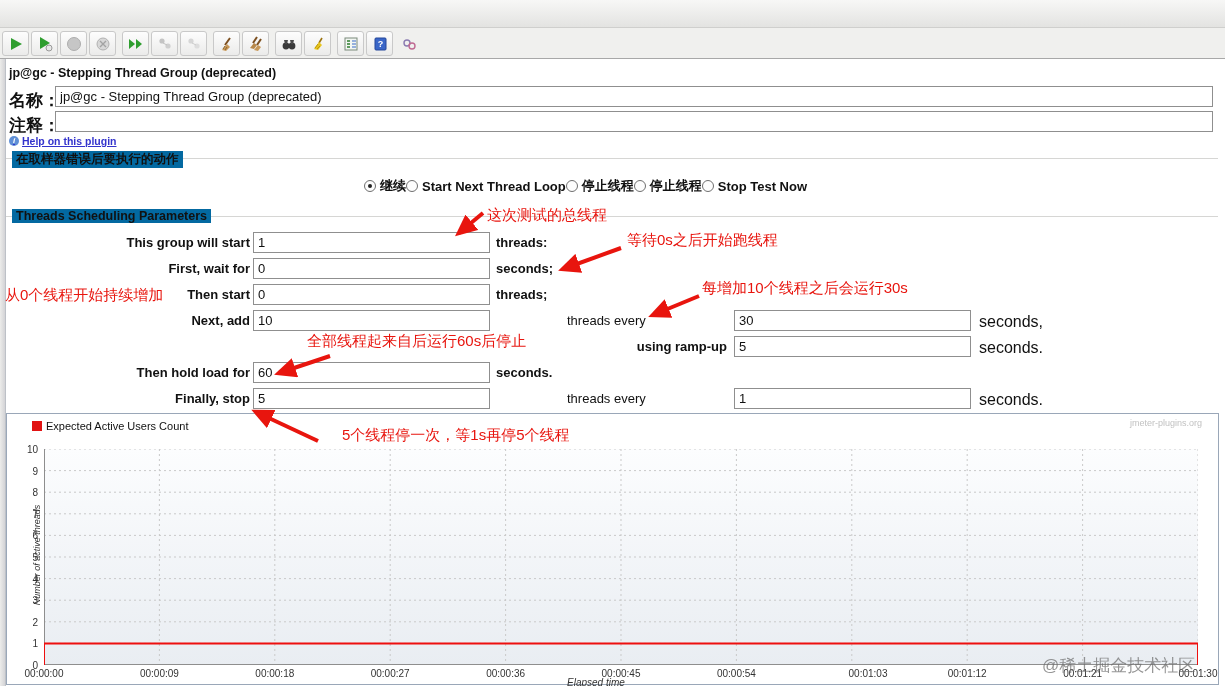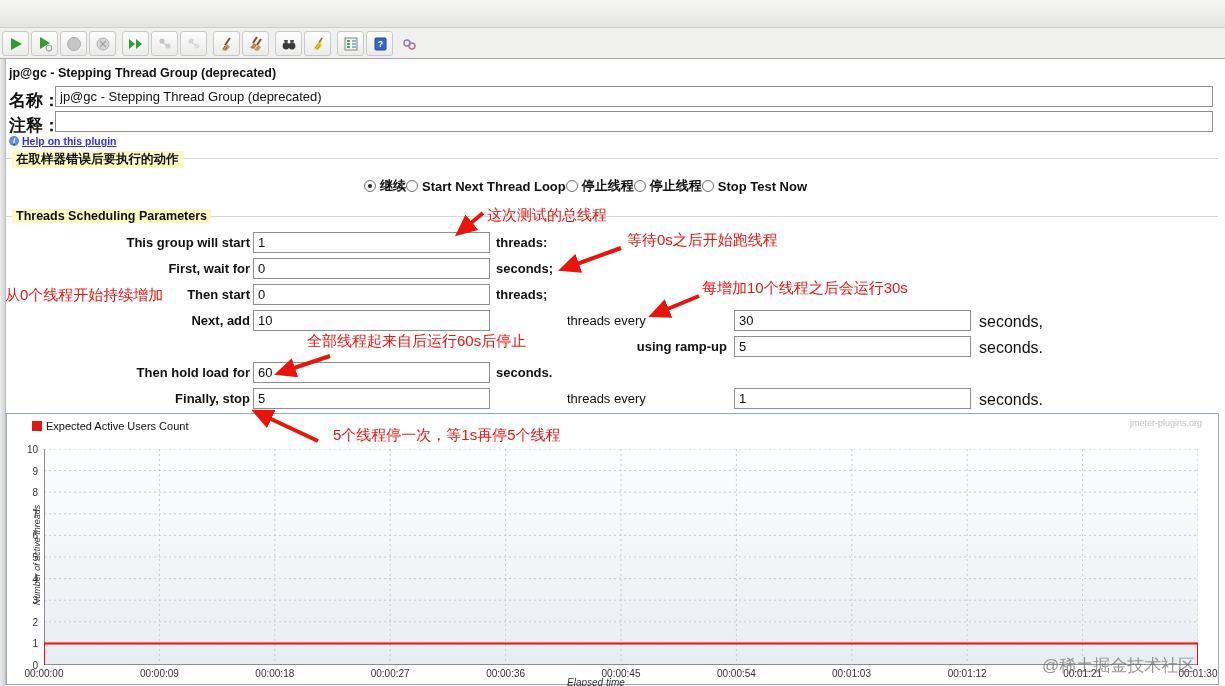--- a/index.html
+++ b/index.html
@@ -31,21 +31,21 @@
   .name-input { left:55px; top:86px; width:1158px; }
   .cmt-label { left:9px; top:114px; }
   .cmt-input { left:55px; top:111px; width:1158px; }
 
   .help-link { position:absolute; left:9px; top:135px; font-size:10.5px; font-weight:bold;
     color:#3333cc; text-decoration:underline; display:flex; align-items:center; gap:3px; }
   .info-dot { width:10px; height:10px; border-radius:50%; background:#5f8fd6; color:#fff; font-size:8px;
     line-height:10px; text-align:center; font-style:italic; font-weight:bold; text-decoration:none; display:inline-block; }
 
   .fieldset { position:absolute; border:1px solid #d6d6d4; background:#fff; }
-  .fs-legend { position:absolute; top:-8px; left:6px; background:#fef9c3; padding:0 4px;
+  .fs-legend { position:absolute; top:-8px; left:6px; background:#0369a1; padding:0 4px;
     font-size:12.5px; font-weight:bold; color:#111; white-space:nowrap; }
   .fs-action { left:6px; top:158px; width:1212px; height:48px; border-left:none; border-right:none; border-bottom:none; }
   .fs-sched  { left:6px; top:216px; width:1212px; height:196px; border-left:none; border-right:none; border-bottom:none; }
 
   .radio-row { position:absolute; left:358px; top:18px; display:flex; gap:0; align-items:center; }
   .radio-item { display:flex; align-items:center; gap:4px; font-size:13px; font-weight:bold; color:#111; }
   .radio-circ { width:12px; height:12px; border:1px solid #6f6f6f; border-radius:50%; background:#fdfdfd; position:relative; }
   .radio-circ.sel::after { content:""; position:absolute; left:3px; top:3px; width:4px; height:4px; border-radius:50%; background:#222; }
 
   .srow { position:absolute; left:0; width:1212px; height:22px; }
@@ -277,21 +277,21 @@
       <input class="txt-input inp2" value="1" style="">
       <span class="suf2">seconds.</span>
     </div>
   </div>
 
   <div class="annot" style="left:487px; top:206px">这次测试的总线程</div>
   <div class="annot" style="left:627px; top:231px">等待0s之后开始跑线程</div>
   <div class="annot" style="left:5px;   top:286px">从0个线程开始持续增加</div>
   <div class="annot" style="left:702px; top:279px">每增加10个线程之后会运行30s</div>
   <div class="annot" style="left:307px; top:332px">全部线程起来自后运行60s后停止</div>
-  <div class="annot" style="left:333px; top:426px">5个线程停一次，等1s再停5个线程</div>
+  <div class="annot" style="left:342px; top:426px">5个线程停一次，等1s再停5个线程</div>
 
   <svg class="arrows" width="1225" height="686">
     <defs>
       <marker id="ah" markerWidth="5.5" markerHeight="5" refX="4.2" refY="2.5" orient="auto">
         <path d="M0,0 L5.5,2.5 L0,5 z" fill="#e8150e"></path>
       </marker>
     </defs>
     <line x1="483" y1="213" x2="459" y2="233" stroke="#e8150e" stroke-width="4" marker-end="url(#ah)"></line>
     <line x1="621" y1="248" x2="563" y2="269" stroke="#e8150e" stroke-width="4" marker-end="url(#ah)"></line>
     <line x1="699" y1="296" x2="653" y2="315" stroke="#e8150e" stroke-width="4" marker-end="url(#ah)"></line>
@@ -347,21 +347,21 @@
         </svg>
     </div>
     <div class="xticks" id="xticks">
         <span style="left: -40px;">00:00:00</span>
         <span style="left: 75.4px;">00:00:09</span>
         <span style="left: 190.8px;">00:00:18</span>
         <span style="left: 306.2px;">00:00:27</span>
         <span style="left: 421.6px;">00:00:36</span>
         <span style="left: 537px;">00:00:45</span>
         <span style="left: 652.4px;">00:00:54</span>
-        <span style="left: 747px; text-align: right;">00:01:03</span>
+        <span style="left: 784px;">00:01:03</span>
         <span style="left: 883.2px;">00:01:12</span>
         <span style="left: 998.6px;">00:01:21</span>
         <span style="left: 1114px;">00:01:30</span>
       </div>
     <div class="xaxis-title">Elapsed time</div>
     <div class="wm-site">@稀土掘金技术社区</div>
   </div>
 
 </div>
 

